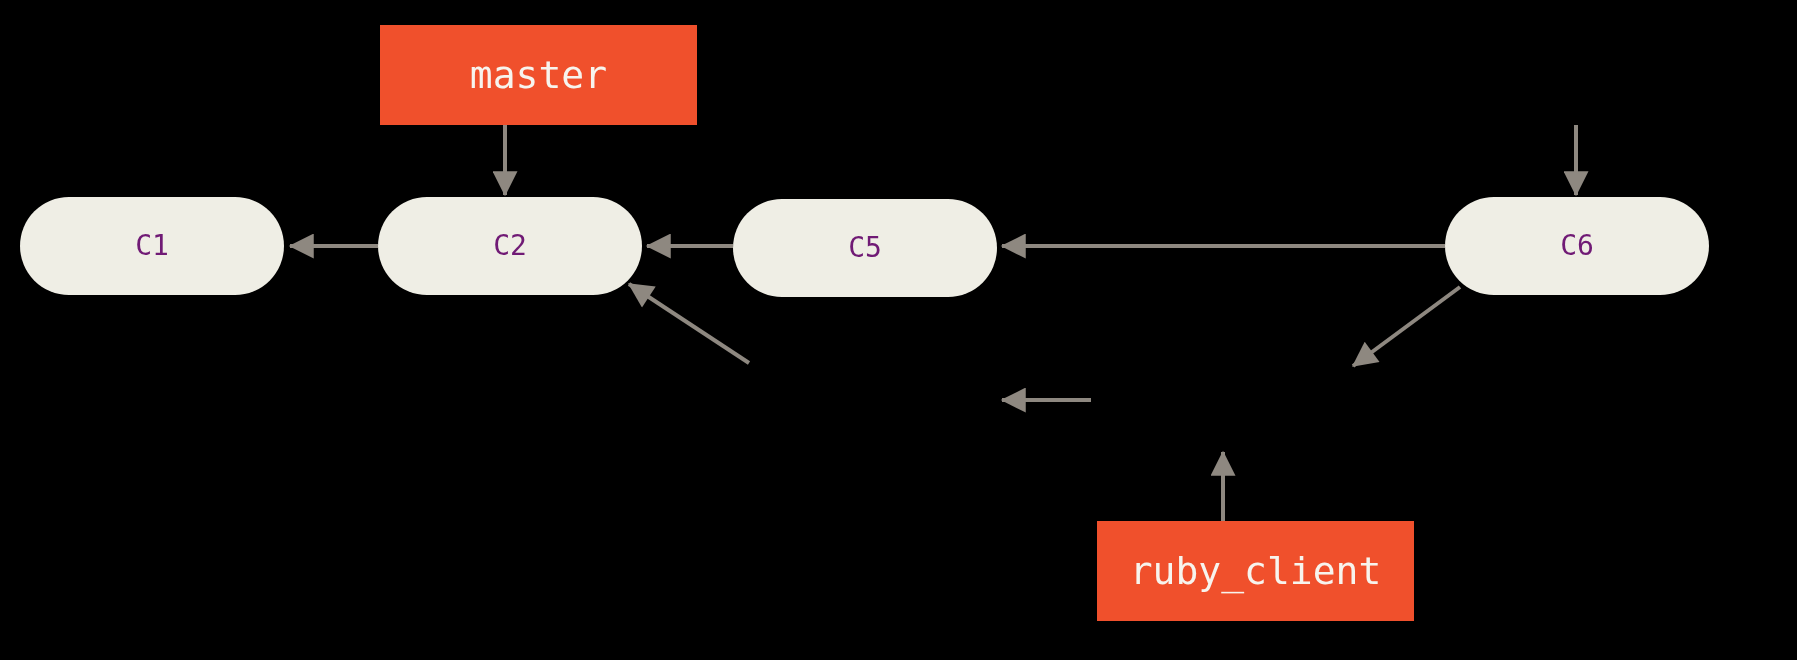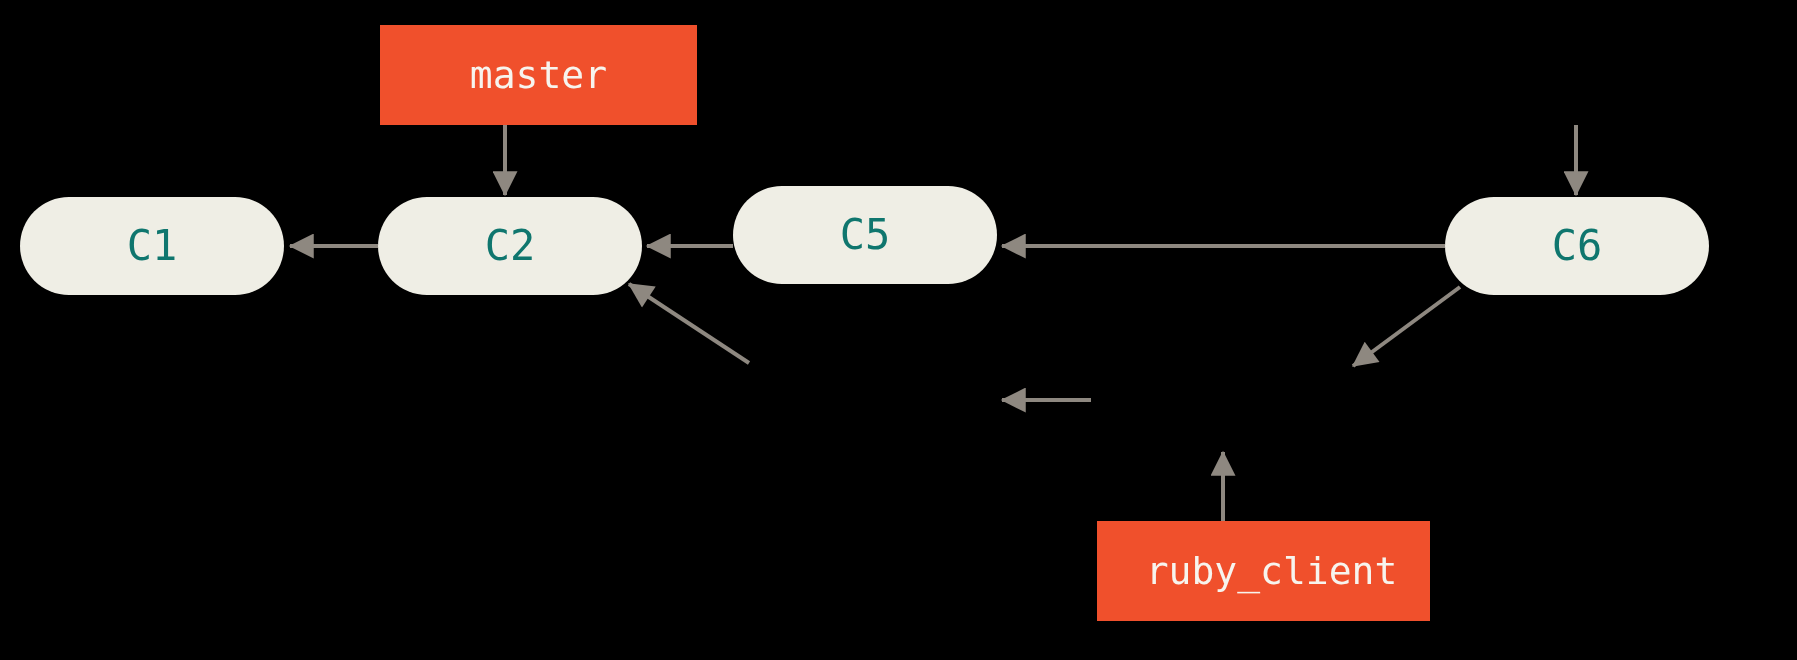--- a/index.html
+++ b/index.html
@@ -24,22 +24,22 @@
   }
   .commit {
     position: absolute;
     width: 264px;
     height: 98px;
     background: #efeee5;
     border-radius: 49px;
     display: flex;
     align-items: center;
     justify-content: center;
-    color: #0f766e;
-    font-size: 42px;
+    color: #701a75;
+    font-size: 28px;
     line-height: 1;
   }
   .branch {
     position: absolute;
     width: 317px;
     height: 100px;
     background: #f0502c;
     display: flex;
     align-items: center;
     justify-content: center;
@@ -68,31 +68,31 @@
       <line x1="1460" y1="287" x2="1353" y2="366" marker-end="url(#ah)"></line>
       <line x1="505" y1="125" x2="505" y2="195" marker-end="url(#ah)"></line>
       <line x1="1576" y1="125" x2="1576" y2="195" marker-end="url(#ah)"></line>
       <line x1="1223" y1="521" x2="1223" y2="452" marker-end="url(#ah)"></line>
     </g>
   </svg>
 
   <div class="branch" style="left:380px; top:25px;text-align:center;">
     <span>master</span>
   </div>
-  <div class="branch" style="left:1097px; top:521px;padding-left:16px;">
+  <div class="branch" style="left:1097px; top:521px;">
     <span>ruby_client</span>
   </div>
 
   <div class="commit" style="left:20px; top:197px;">
     <span>C1</span>
   </div>
   <div class="commit" style="left:378px; top:197px;">
     <span>C2</span>
   </div>
-  <div class="commit" style="left:733px; top:186px;">
+  <div class="commit" style="left:733px; top:199px;">
     <span>C5</span>
   </div>
   <div class="commit" style="left:1445px; top:197px;">
     <span>C6</span>
   </div>
 
 
 </div>
 
 </body></html>

